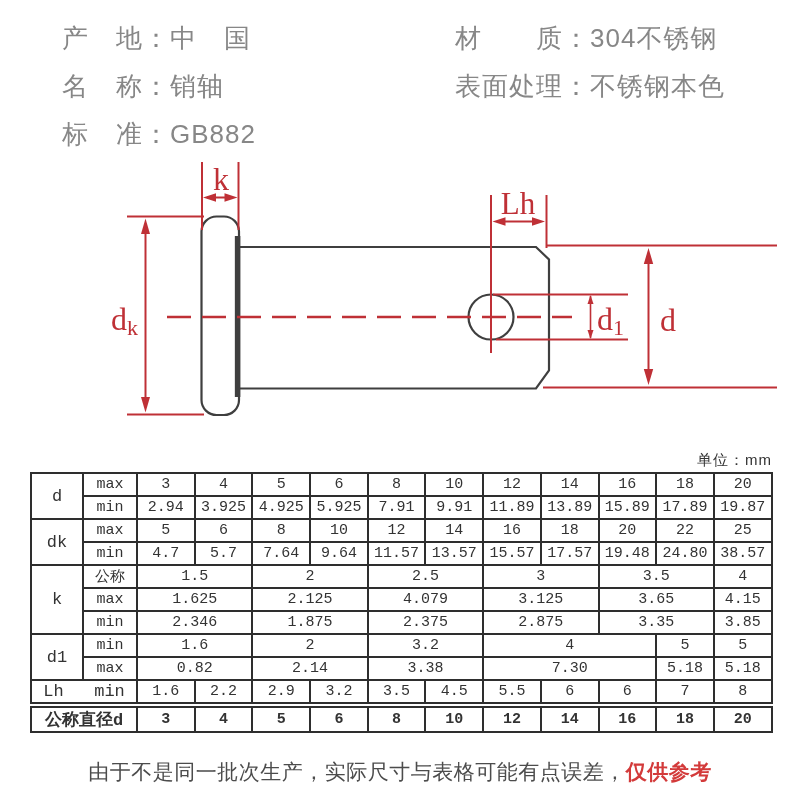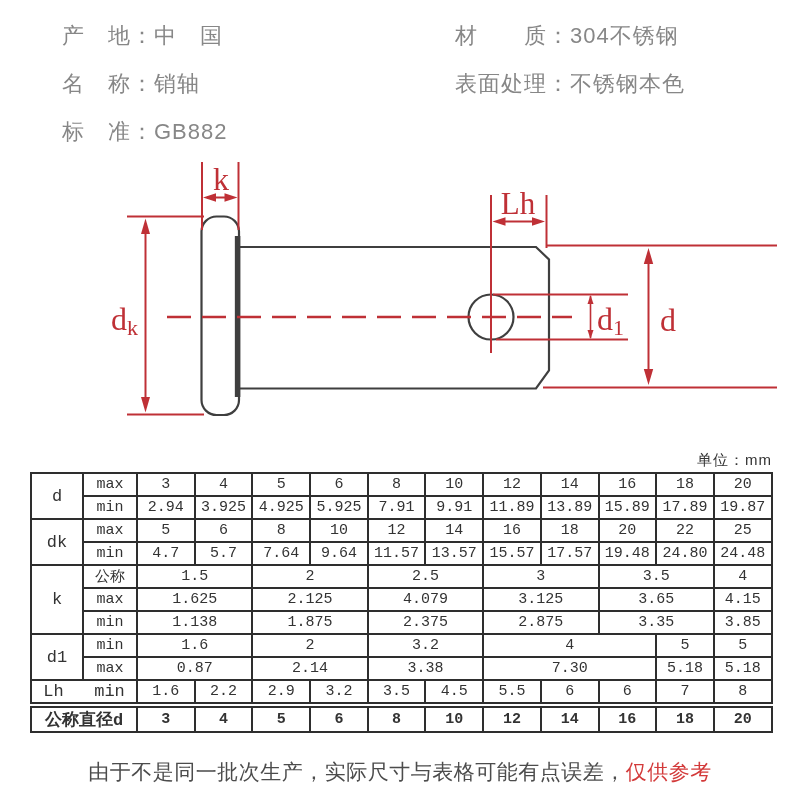--- a/index.html
+++ b/index.html
@@ -7,21 +7,21 @@
     --note-red:#d33a3a;
     --line-dark:#3f3f3f;
     --header-gray:#878787;
     --table-ink:#333333;
     --border-ink:#2e2e2e;
   }
   html,body{margin:0;padding:0;background:#ffffff;}
   .page{position:relative;width:800px;height:800px;background:#ffffff;overflow:hidden;
         font-family:"Liberation Sans",sans-serif;}
   
-  .info-line{position:absolute;font-size:22px;color:var(--header-gray);
+  .info-line{position:absolute;font-size:26px;color:var(--header-gray);
              letter-spacing:1px;white-space:pre;}
   
   .drawing{position:absolute;left:0;top:0;}
   .ink{stroke:var(--line-dark);stroke-width:2.2;fill:none;}
   .ink.fillwhite{fill:#ffffff;}
   .ink.thick{stroke-width:5.5;}
   .dim{stroke:var(--dim-red);stroke-width:2;fill:none;}
   .dim.dash{stroke-dasharray:24 11;stroke-width:2.4;}
   .dimfill{fill:var(--dim-red);stroke:none;}
   .dimlabel{fill:var(--dim-red);font-family:"Liberation Serif",serif;font-size:32px;}
@@ -33,21 +33,21 @@
   
   .spec-table{position:absolute;left:30px;top:472px;width:741px;border-collapse:collapse;
               table-layout:fixed;font-family:"Liberation Mono",monospace;color:var(--table-ink);}
   .spec-table td{border:2px solid var(--border-ink);text-align:center;vertical-align:middle;
                  height:21px;padding:0;font-size:15px;white-space:pre;overflow:hidden;}
   .spec-table td.group{font-size:17px;}
   .spec-table tr.last-row td{border-top:6px double var(--border-ink);font-weight:bold;}
   
   .note{position:absolute;left:0;top:758px;width:100%;text-align:center;font-size:21px;
         color:#4c4c4c;letter-spacing:0.5px;}
-  .note .red{color:var(--note-red);}
+  .note .red{color:var(--note-red);font-weight:bold;}
 </style>
 </head>
 <body>
 
 <div class="page">
 
   <div class="info-line" style="left:62px;top:21px">产　地：中　国</div>
   <div class="info-line" style="left:62px;top:69px">名　称：销轴</div>
   <div class="info-line" style="left:62px;top:117px">标　准：GB882</div>
   <div class="info-line" style="left:455px;top:21px">材　　质：304不锈钢</div>
@@ -178,21 +178,21 @@
           <td class="val">4.7</td>
           <td class="val">5.7</td>
           <td class="val">7.64</td>
           <td class="val">9.64</td>
           <td class="val">11.57</td>
           <td class="val">13.57</td>
           <td class="val">15.57</td>
           <td class="val">17.57</td>
           <td class="val">19.48</td>
           <td class="val">24.80</td>
-          <td class="val">24.48</td>
+          <td class="val">38.57</td>
         </tr>
         <tr>
           <td class="group" rowspan="3">k</td>
           <td class="sub">公称</td>
           <td class="val" colspan="2">1.5</td>
           <td class="val" colspan="2">2</td>
           <td class="val" colspan="2">2.5</td>
           <td class="val" colspan="2">3</td>
           <td class="val" colspan="2">3.5</td>
           <td class="val" colspan="1">4</td>
@@ -201,40 +201,40 @@
           <td class="sub">max</td>
           <td class="val" colspan="2">1.625</td>
           <td class="val" colspan="2">2.125</td>
           <td class="val" colspan="2">4.079</td>
           <td class="val" colspan="2">3.125</td>
           <td class="val" colspan="2">3.65</td>
           <td class="val" colspan="1">4.15</td>
         </tr>
         <tr>
           <td class="sub">min</td>
-          <td class="val" colspan="2">1.138</td>
+          <td class="val" colspan="2">2.346</td>
           <td class="val" colspan="2">1.875</td>
           <td class="val" colspan="2">2.375</td>
           <td class="val" colspan="2">2.875</td>
           <td class="val" colspan="2">3.35</td>
           <td class="val" colspan="1">3.85</td>
         </tr>
         <tr>
           <td class="group" rowspan="2">d1</td>
           <td class="sub">min</td>
           <td class="val" colspan="2">1.6</td>
           <td class="val" colspan="2">2</td>
           <td class="val" colspan="2">3.2</td>
           <td class="val" colspan="3">4</td>
           <td class="val" colspan="1">5</td>
           <td class="val" colspan="1">5</td>
         </tr>
         <tr>
           <td class="sub">max</td>
-          <td class="val" colspan="2">0.87</td>
+          <td class="val" colspan="2">0.82</td>
           <td class="val" colspan="2">2.14</td>
           <td class="val" colspan="2">3.38</td>
           <td class="val" colspan="3">7.30</td>
           <td class="val" colspan="1">5.18</td>
           <td class="val" colspan="1">5.18</td>
         </tr>
         <tr>
           <td class="group" colspan="2">Lh   min</td>
           <td class="val">1.6</td>
           <td class="val">2.2</td>

